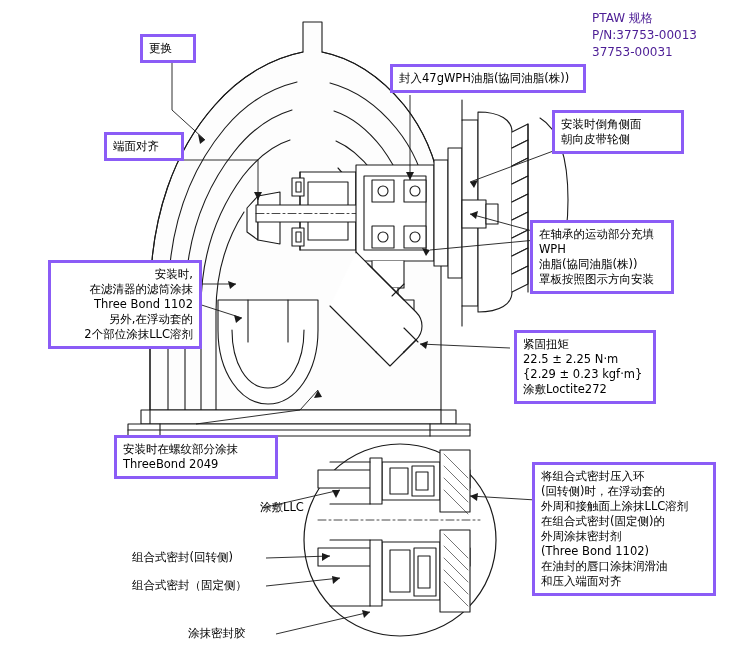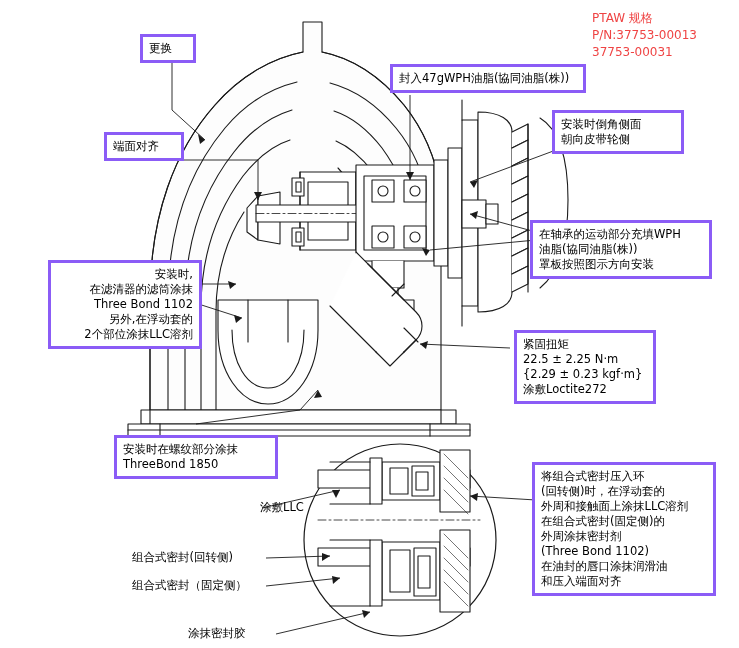--- a/index.html
+++ b/index.html
@@ -39,21 +39,21 @@
     box-sizing: border-box;
   }
   .plain {
     background: transparent;
     padding: 0;
   }
   .title-block {
     position: absolute;
     font-size: 12px;
     line-height: 17px;
-    color: #ef4444;
+    color: #4c1d95;
     white-space: pre-line;
   }
 </style>
 </head>
 <body>
 
 <div id="page">
 
   <svg id="svg-layer" viewBox="0 0 739 648">
     <g fill="none" stroke="#1a1a1a" stroke-width="1.1" stroke-linejoin="round" stroke-linecap="round">
@@ -241,37 +241,37 @@
 
   <div class="anno boxed" style="left:140px; top:34px; width:56px;">更换</div>
 
   <div class="anno boxed" style="left:104px; top:132px; width:80px;">端面对齐</div>
 
   <div class="anno boxed" style="left:390px; top:64px; width:196px;">封入47gWPH油脂(協同油脂(株))</div>
 
   <div class="anno boxed" style="left:552px; top:110px; width:132px;">安装时倒角侧面
 朝向皮带轮侧</div>
 
-  <div class="anno boxed" style="left:530px; top:220px; width:182px;">在轴承的运动部分充填WPH
+  <div class="anno boxed" style="left:530px; top:220px; width:144px;">在轴承的运动部分充填WPH
 油脂(協同油脂(株))
 罩板按照图示方向安装</div>
 
   <div class="anno boxed" style="left:48px; top:260px; width:154px;text-align:right;">安装时,
 在滤清器的滤筒涂抹
 Three Bond 1102
 另外,在浮动套的
 2个部位涂抹LLC溶剂</div>
 
   <div class="anno boxed" style="left:514px; top:330px; width:142px;">紧固扭矩
 22.5 ± 2.25 N·m
 {2.29 ± 0.23 kgf·m}
 涂敷Loctite272</div>
 
   <div class="anno boxed" style="left:114px; top:435px; width:164px;">安装时在螺纹部分涂抹
-ThreeBond 1850</div>
+ThreeBond 2049</div>
 
   <div class="anno plain" style="left:216px; top:500px;margin-left:44px;">涂敷LLC</div>
 
   <div class="anno plain" style="left:132px; top:550px;">组合式密封(回转侧)</div>
 
   <div class="anno plain" style="left:132px; top:578px;">组合式密封（固定侧）</div>
 
   <div class="anno plain" style="left:188px; top:626px;">涂抹密封胶</div>
 
   <div class="anno boxed" style="left:532px; top:462px; width:184px;">将组合式密封压入环

